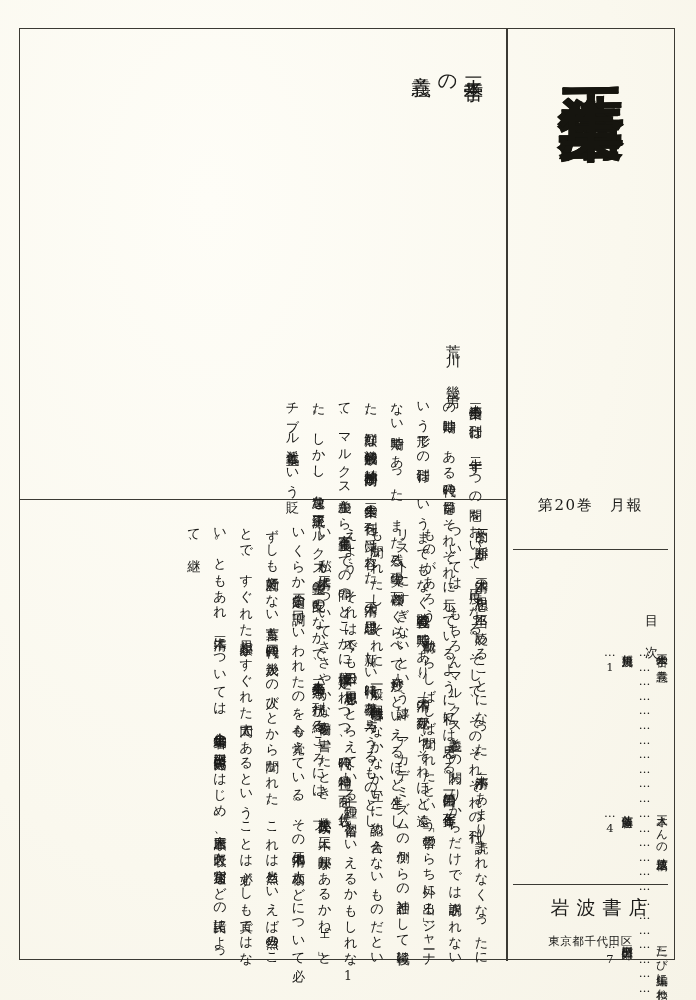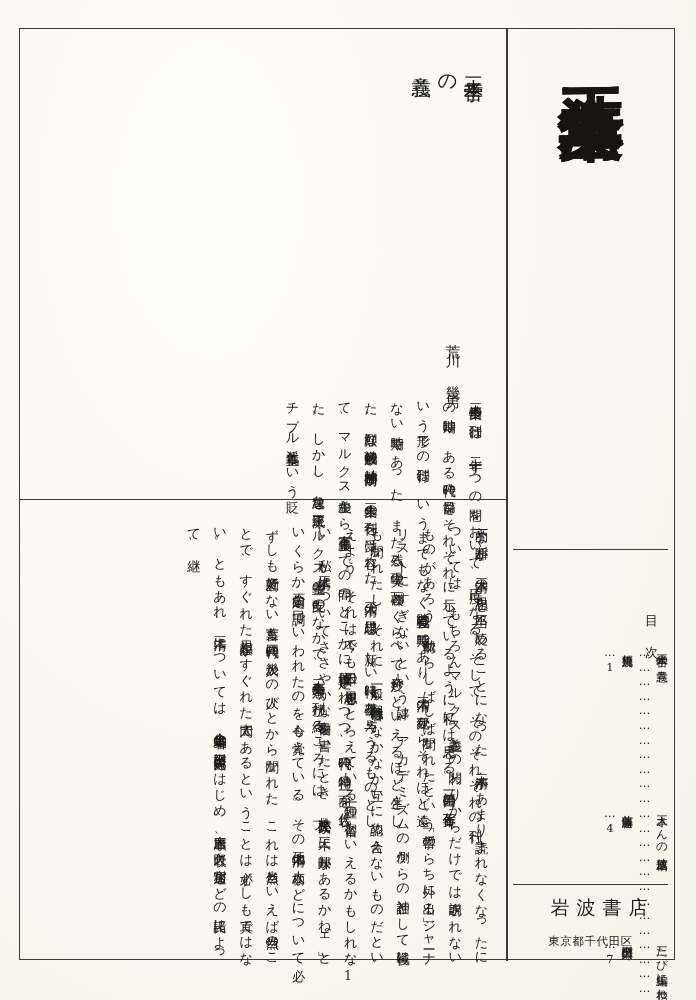--- a/index.html
+++ b/index.html
@@ -287,20 +287,21 @@
 
     </div>
 
     <div id="masthead">
 
       <div id="masthead-title">
         <div class="brush-title">三木清全集</div>
       </div>
 
       <div id="volume-info">
+        <div class="vol-line">第20巻　月報</div>
       </div>
 
       <div class="mh-rule" id="mh-rule-1"></div>
 
       <div id="toc">
         <div class="toc-head">目　次</div>
 
         <div class="toc-entry">
           <span class="toc-title">三木哲学の意義</span>
           <span class="toc-dots">……………………………</span>

